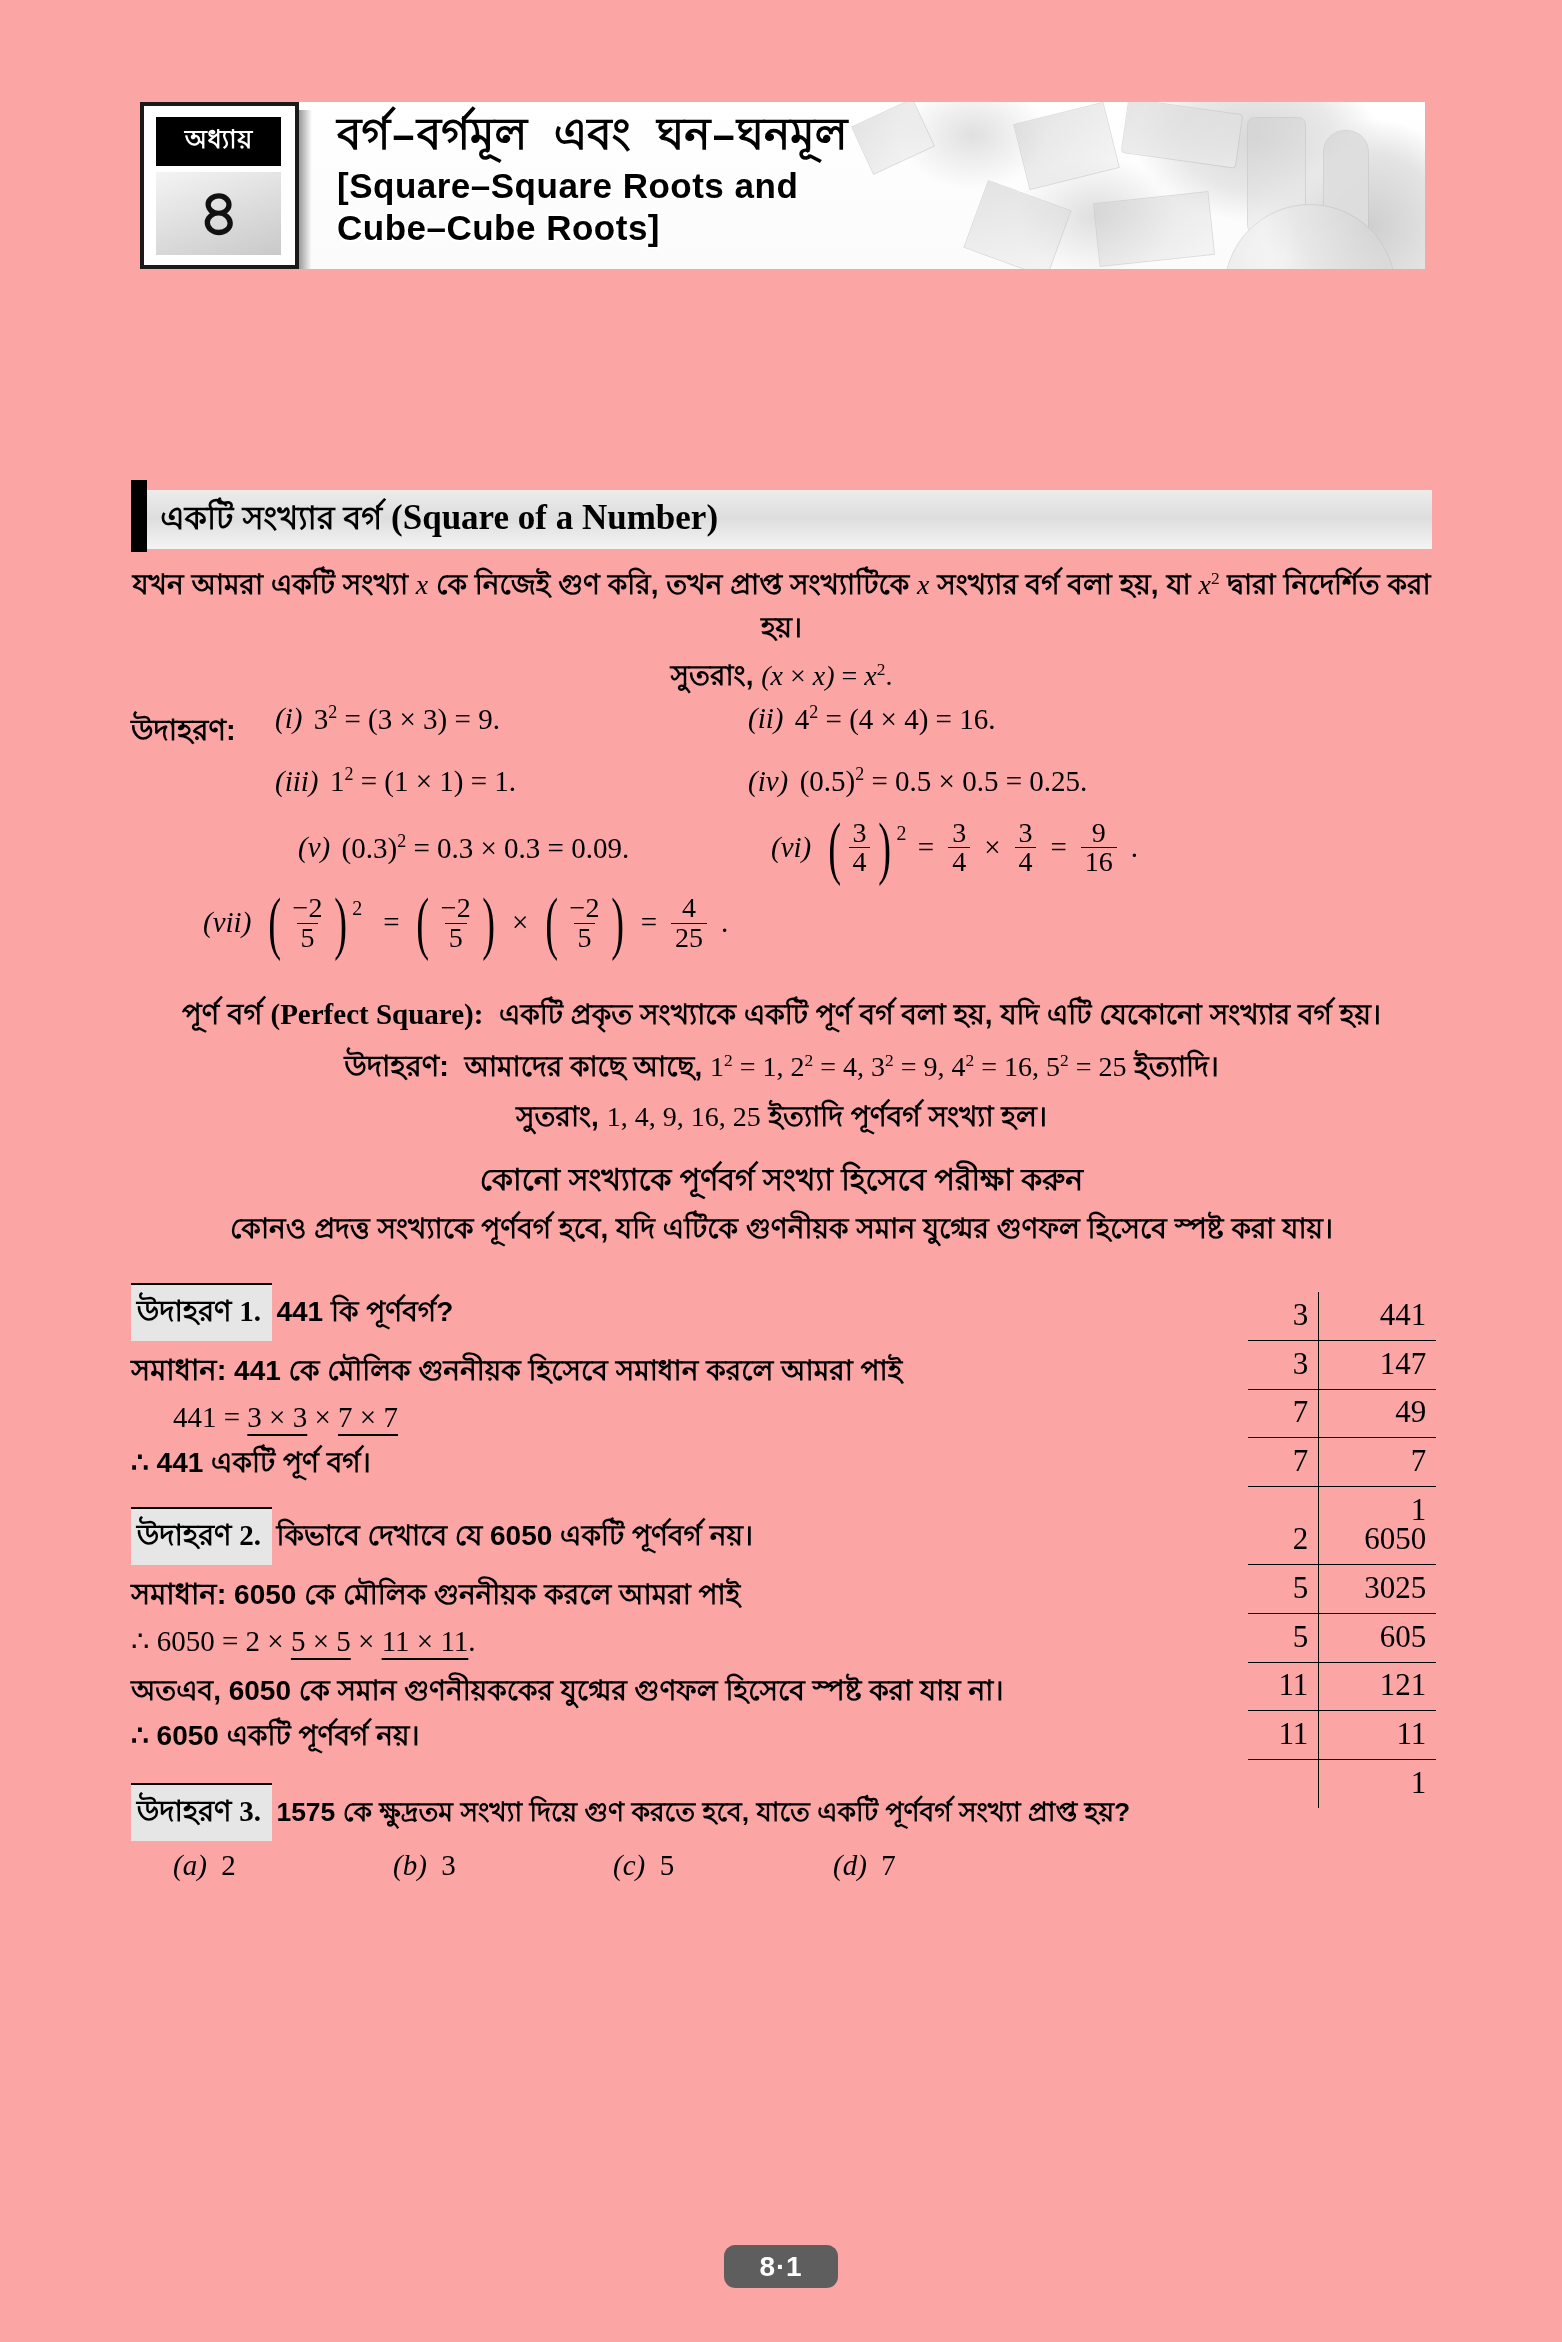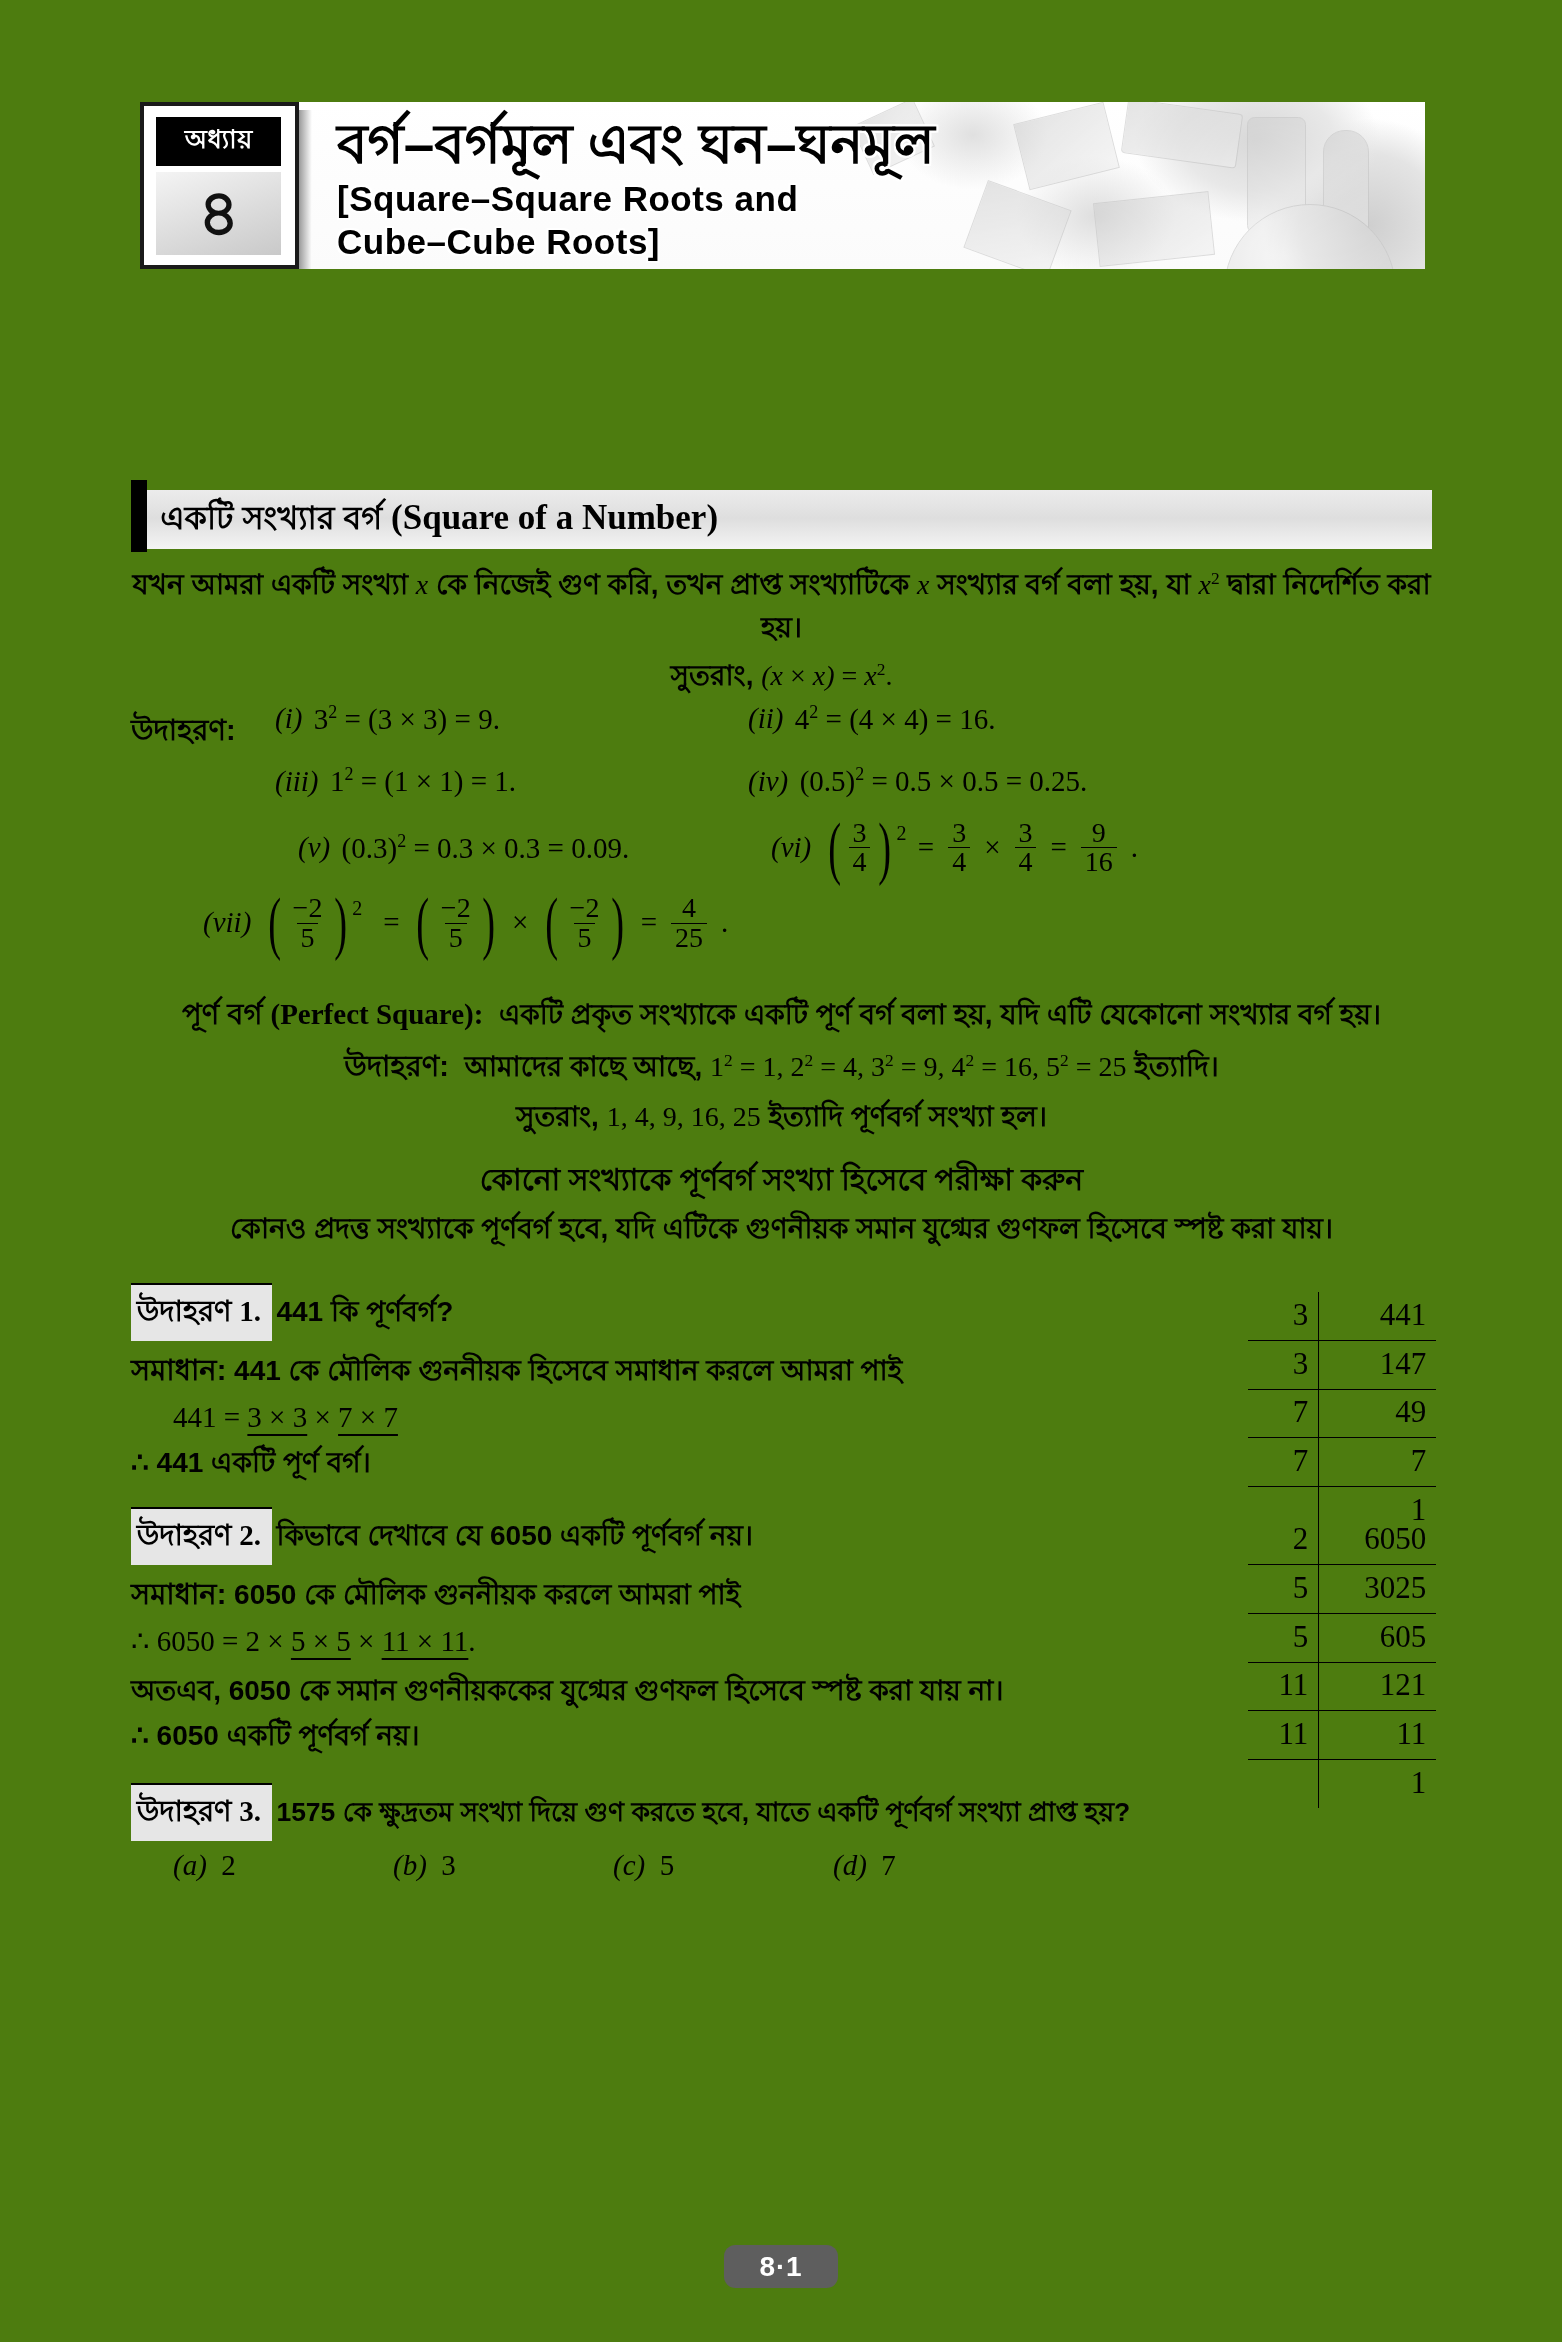--- a/index.html
+++ b/index.html
@@ -12,21 +12,21 @@
     height: 2342px;
     font-family: "Liberation Serif", "DejaVu Serif", serif;
     color: #000;
     position: relative;
     overflow: hidden;
   }
   .page {
     position: relative;
     width: 1562px;
     height: 2342px;
-    background: #4d7c0f;
+    background: #fca5a5;
   }
 
   
   .banner {
     position: absolute;
     left: 140px;
     top: 102px;
     width: 1285px;
     height: 167px;
     background:
@@ -103,22 +103,22 @@
   }
 
   .banner-titles {
     position: absolute;
     left: 197px;
     top: 7.6px;
     right: 11.4px;
     z-index: 3;
   }
   .title-bn {
-    font-family: Liberation Sans, sans-serif;
-    font-size: 55px;
+    font-family: Liberation Mono, monospace;
+    font-size: 44px;
     font-weight: 700;
     color: #000;
     letter-spacing: 0px;
     line-height: 1.25;
     text-shadow:
       1.9px 0 0 #fff, -1.9px 0 0 #fff, 0 1.9px 0 #fff, 0 -1.9px 0 #fff,
       1.9px 1.9px 0 #fff, -1.9px -1.9px 0 #fff, 1.9px -1.9px 0 #fff, -1.9px 1.9px 0 #fff;
     white-space: nowrap;
   }
   .title-en {

